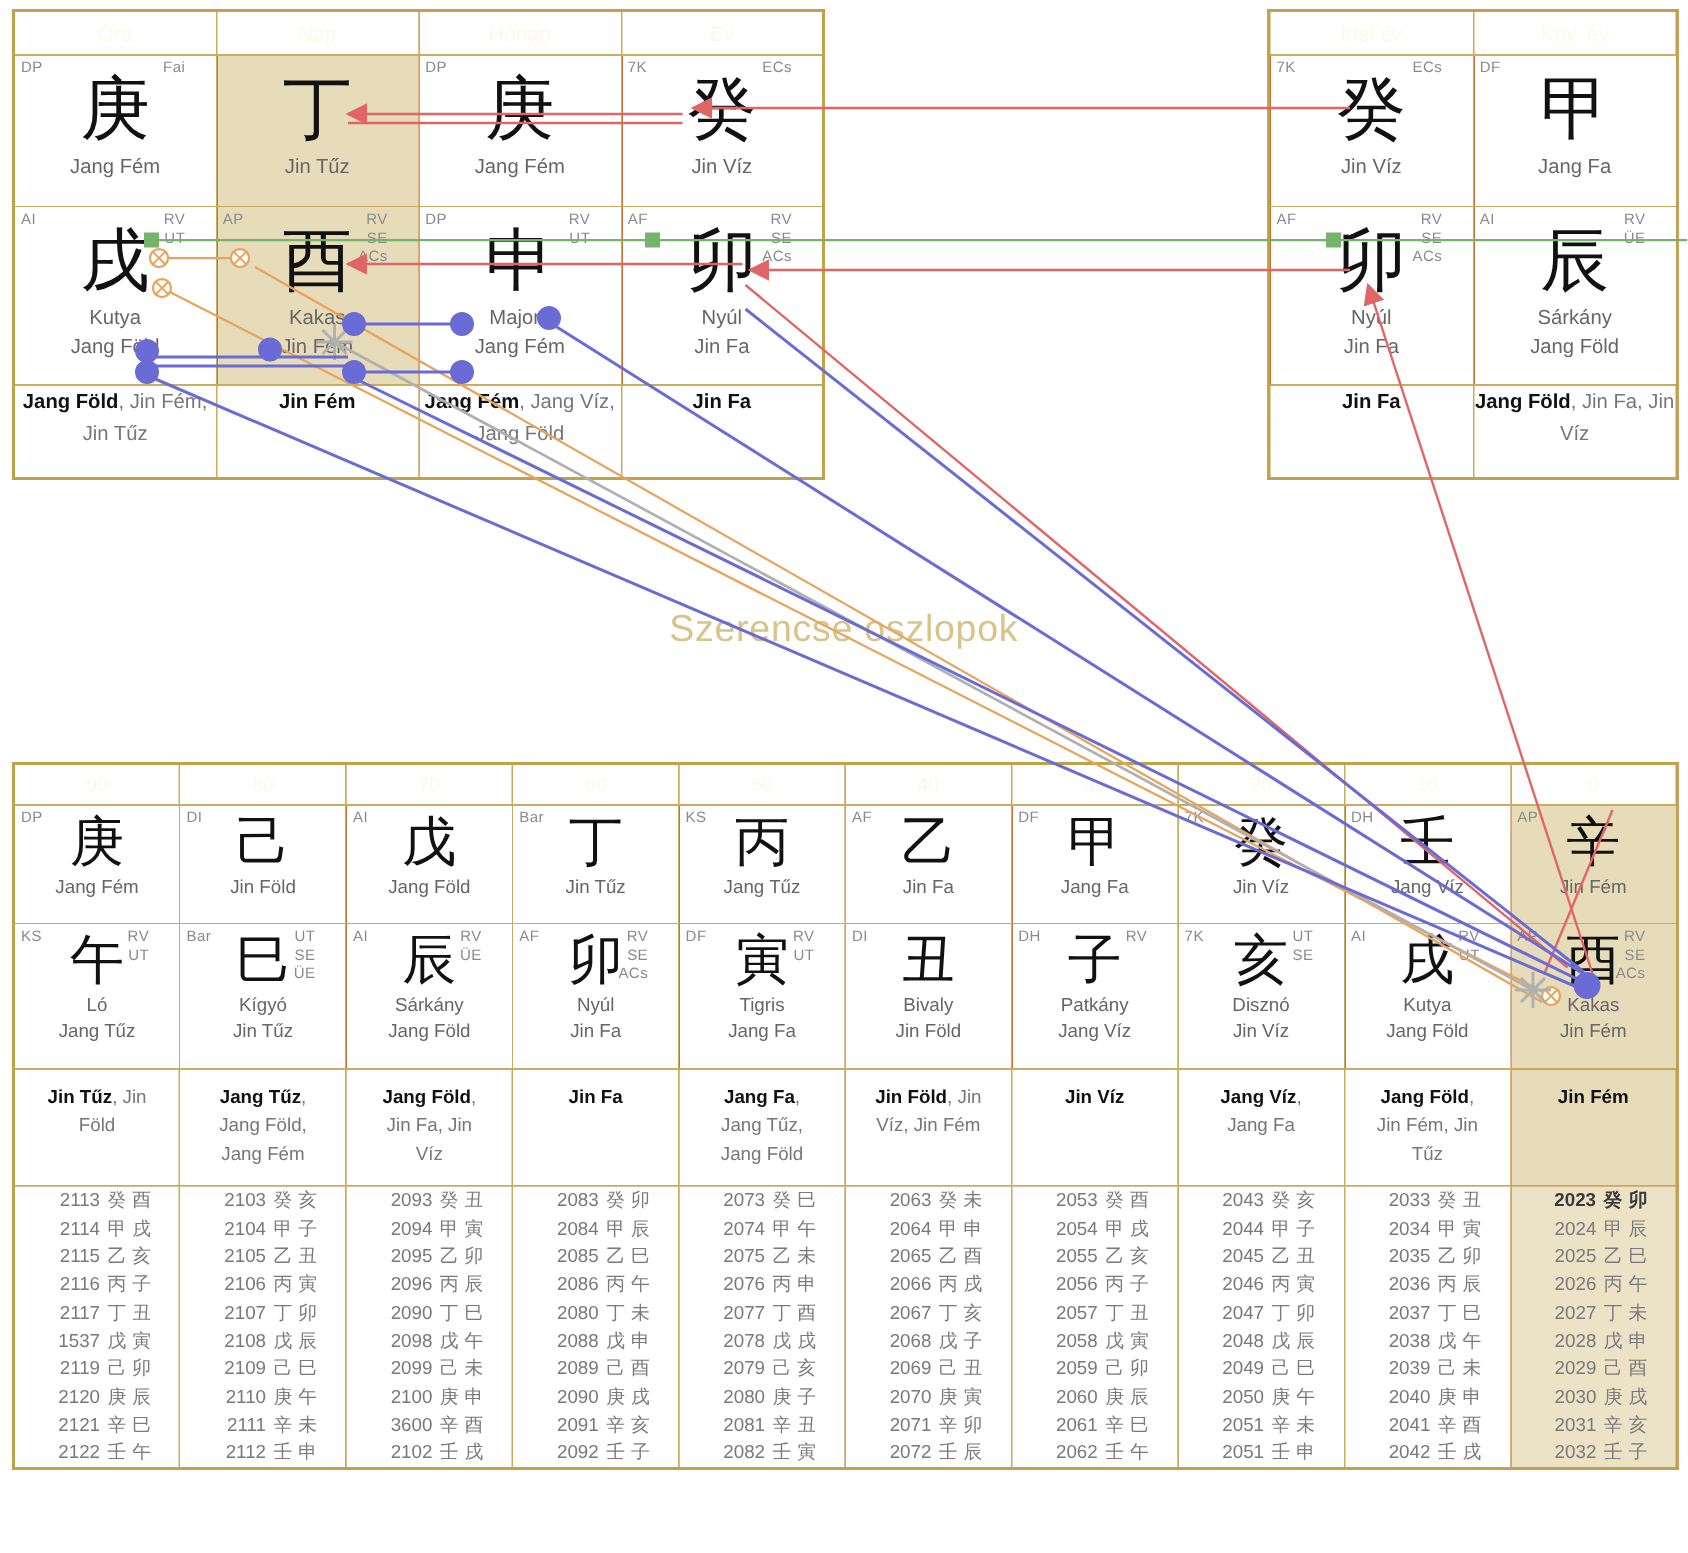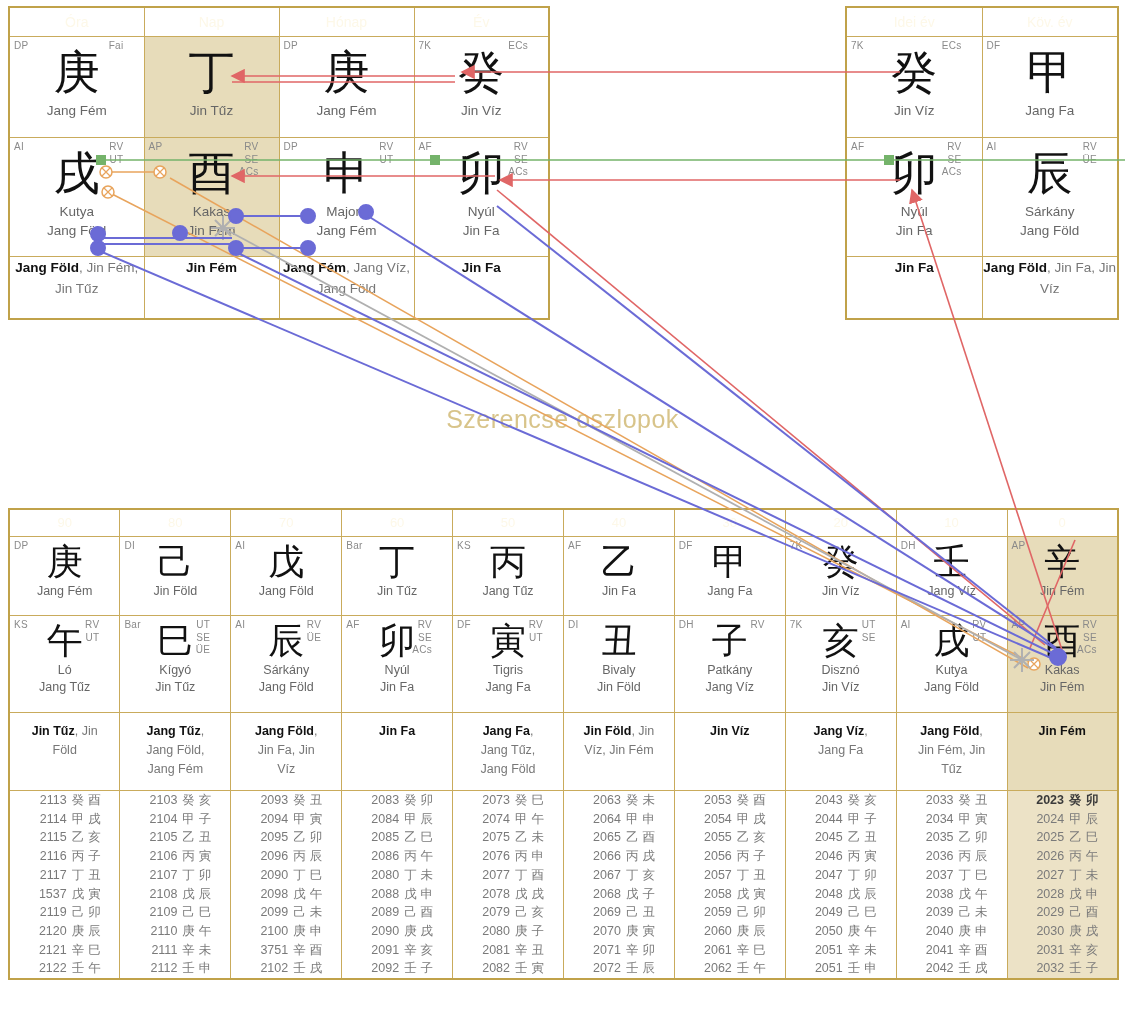--- a/index.html
+++ b/index.html
@@ -451,21 +451,21 @@
         </td>
         <td class="years">
           <div class="yrow"><span class="num">2093</span><span class="gz">癸 丑</span></div>
           <div class="yrow"><span class="num">2094</span><span class="gz">甲 寅</span></div>
           <div class="yrow"><span class="num">2095</span><span class="gz">乙 卯</span></div>
           <div class="yrow"><span class="num">2096</span><span class="gz">丙 辰</span></div>
           <div class="yrow"><span class="num">2090</span><span class="gz">丁 巳</span></div>
           <div class="yrow"><span class="num">2098</span><span class="gz">戊 午</span></div>
           <div class="yrow"><span class="num">2099</span><span class="gz">己 未</span></div>
           <div class="yrow"><span class="num">2100</span><span class="gz">庚 申</span></div>
-          <div class="yrow"><span class="num">3751</span><span class="gz">辛 酉</span></div>
+          <div class="yrow"><span class="num">3600</span><span class="gz">辛 酉</span></div>
           <div class="yrow"><span class="num">2102</span><span class="gz">壬 戌</span></div>
         </td>
         <td class="years">
           <div class="yrow"><span class="num">2083</span><span class="gz">癸 卯</span></div>
           <div class="yrow"><span class="num">2084</span><span class="gz">甲 辰</span></div>
           <div class="yrow"><span class="num">2085</span><span class="gz">乙 巳</span></div>
           <div class="yrow"><span class="num">2086</span><span class="gz">丙 午</span></div>
           <div class="yrow"><span class="num">2080</span><span class="gz">丁 未</span></div>
           <div class="yrow"><span class="num">2088</span><span class="gz">戊 申</span></div>
           <div class="yrow"><span class="num">2089</span><span class="gz">己 酉</span></div>

